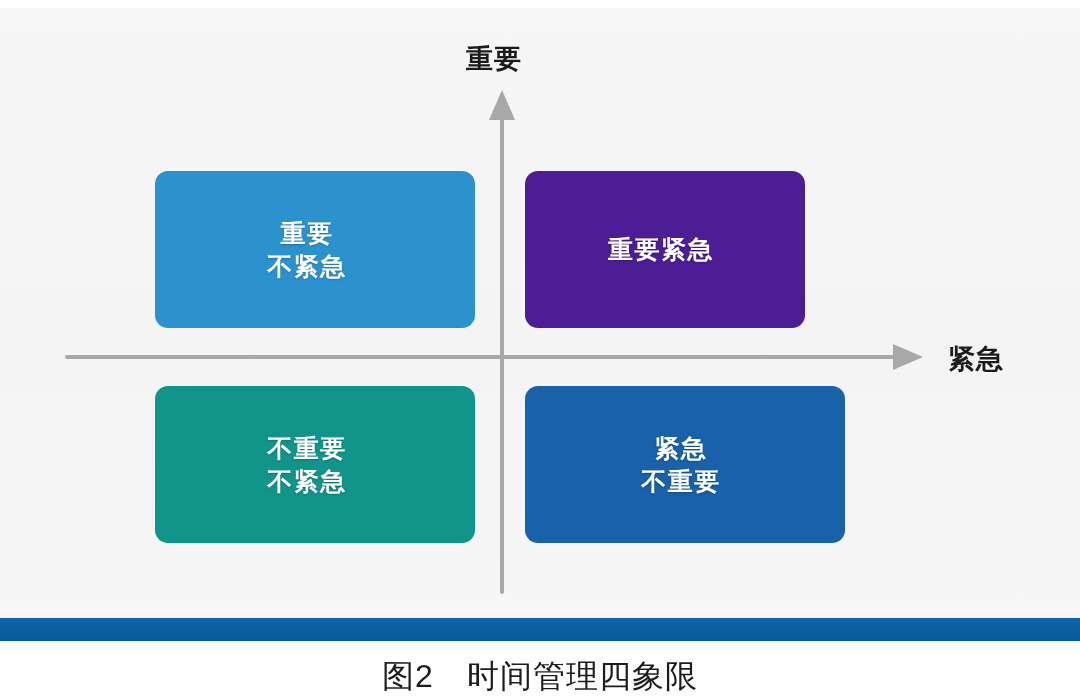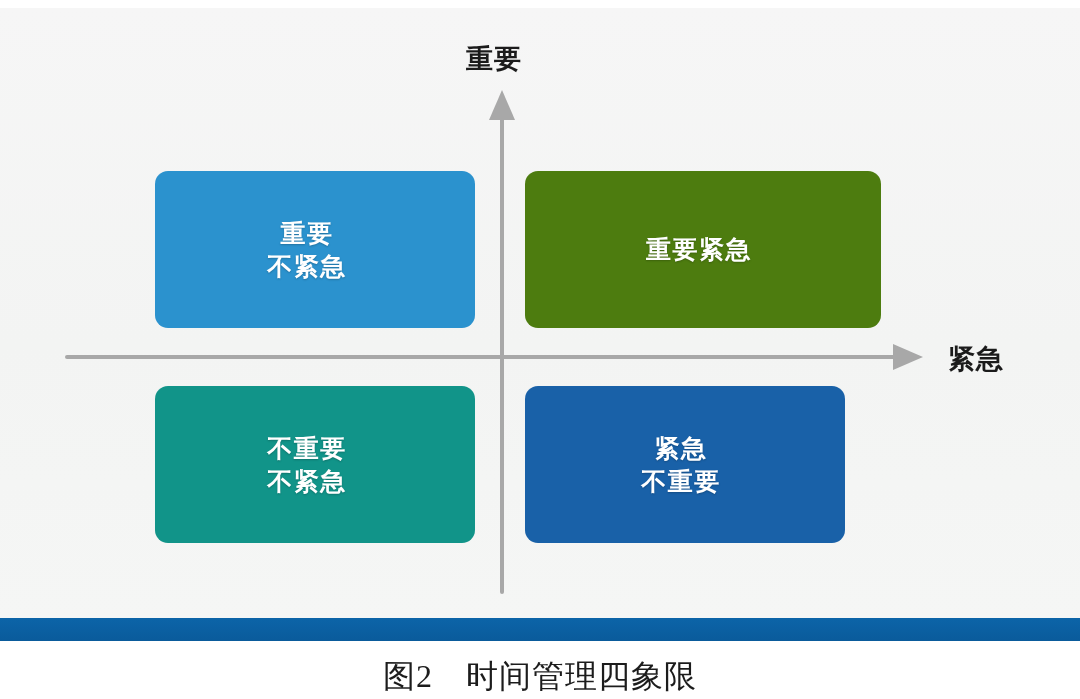--- a/index.html
+++ b/index.html
@@ -6,21 +6,21 @@
     margin: 0;
     padding: 0;
     background: #ffffff;
   }
   #page {
     position: relative;
     width: 1080px;
     height: 699px;
     overflow: hidden;
     background: #ffffff;
-    font-family: Liberation Serif, serif;
+    font-family: Liberation Sans, sans-serif;
   }
   
   #canvas {
     position: absolute;
     left: 0;
     top: 8px;
     width: 1080px;
     height: 610px;
     background: #f4f5f4;
   }
@@ -109,21 +109,21 @@
     color: #ffffff;
     letter-spacing: 1.5px;
     text-shadow: 0 1px 2px rgba(0,0,0,0.22);
     white-space: nowrap;
   }
 
   #quad-tl { left: 155px; top: 163px; width: 320px; height: 157px; background: #2b92ce; }
   #quad-tl .shade { background: #1d6e9e; }
   #quad-tl .lines { transform: translateX(-8px); }
 
-  #quad-tr { left: 525px; top: 163px; width: 356px; height: 157px; background: #4d7c0f; }
+  #quad-tr { left: 525px; top: 163px; width: 280px; height: 157px; background: #4c1d95; }
   #quad-tr .shade { background: #7d8a05; }
   #quad-tr .lines { transform: translateX(-4px); }
 
   #quad-bl { left: 155px; top: 378px; width: 320px; height: 157px; background: #119489; }
   #quad-bl .shade { background: #0b6b63; }
   #quad-bl .lines { transform: translateX(-8px); }
 
   #quad-br { left: 525px; top: 378px; width: 320px; height: 157px; background: #1961a8; }
   #quad-br .shade { background: #10487e; }
   #quad-br .lines { transform: translateX(-4px); }

